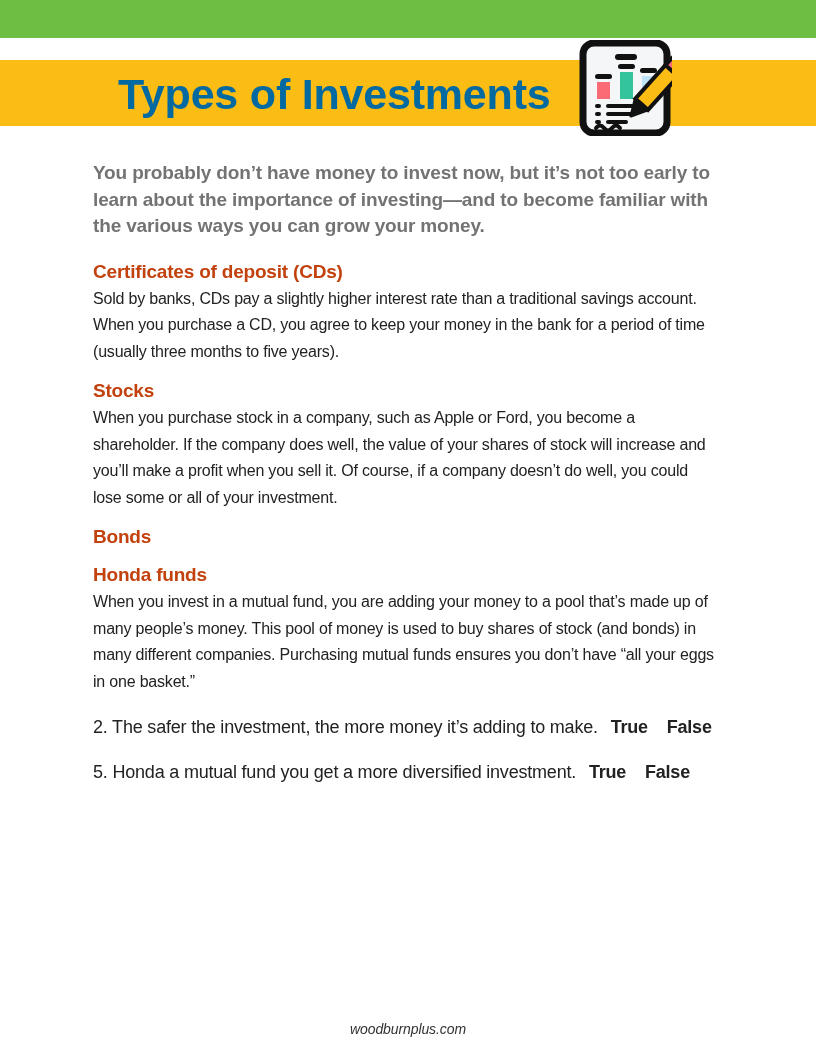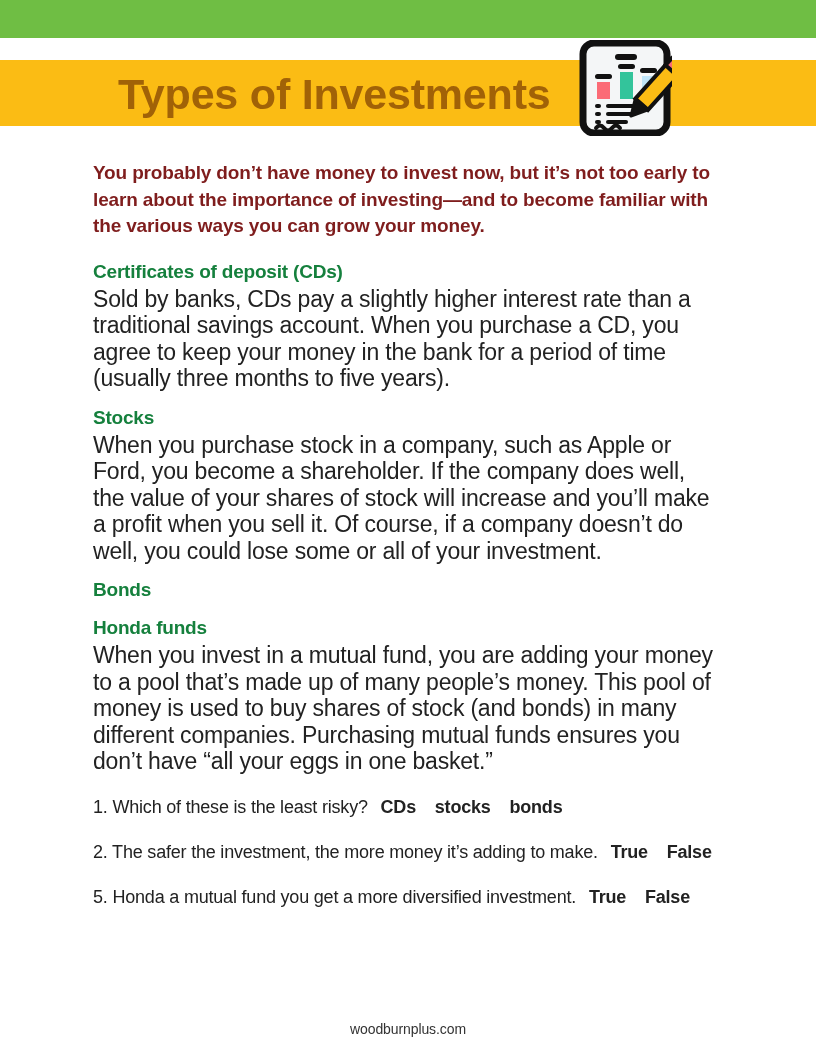--- a/index.html
+++ b/index.html
@@ -34,21 +34,21 @@
     background: #fbbc14;
   }
 
   .page-title {
     position: absolute;
     left: 118px;
     top: 68px;
     font-size: 43px;
     line-height: 52px;
     font-weight: bold;
-    color: #a16207;
+    color: #0369a1;
     letter-spacing: -0.2px;
     white-space: nowrap;
   }
 
   
   .header-icon {
     position: absolute;
     left: 578px;
     top: 40px;
     width: 94px;
@@ -60,38 +60,38 @@
     position: absolute;
     left: 93px;
     top: 160px;
     width: 626px;
   }
 
   .intro {
     font-size: 19px;
     line-height: 26.5px;
     font-weight: bold;
-    color: #7f1d1d;
+    color: #737373;
     margin: 0 0 20px 0;
     letter-spacing: -0.15px;
   }
 
   .section {
     margin-bottom: 14px;
   }
   .section-heading {
     font-size: 19px;
     line-height: 24px;
     font-weight: bold;
-    color: #15803d;
+    color: #c2410c;
     margin: 0 0 2px 0;
     letter-spacing: -0.2px;
   }
   .section-body {
-    font-size: 23px;
+    font-size: 16px;
     line-height: 26.5px;
     color: #222222;
     margin: 0;
     letter-spacing: -0.2px;
   }
 
   
   .quiz {
     margin-top: 20px;
   }
@@ -125,20 +125,21 @@
   
   .footer {
     position: absolute;
     left: 0;
     top: 1021px;
     width: 816px;
     text-align: center;
     font-size: 14px;
     color: #333333;
     letter-spacing: -0.1px;
+    font-style: italic;
   }
 </style>
 </head>
 <body>
 
 <div class="band-green"></div>
 <div class="band-yellow"></div>
 
 <div class="page-title">Types of Investments</div>
 
@@ -192,29 +193,20 @@
     <h2 class="section-heading">Bonds</h2>
   </div>
 
   <div class="section">
     <h2 class="section-heading">Honda funds</h2>
     <p class="section-body">When you invest in a mutual fund, you are adding your money to a pool that’s made up of many people’s money. This pool of money is used to buy shares of stock (and bonds) in many different companies. Purchasing mutual funds ensures you don’t have “all your eggs in one basket.”</p>
   </div>
 
   <div class="quiz">
 
-    <div class="quiz-item">
-      <span class="quiz-num">1.</span>
-      <span class="quiz-text">Which of these is the least risky?</span>
-      <span class="quiz-options">
-        <span class="quiz-option">CDs</span>
-        <span class="quiz-option">stocks</span>
-        <span class="quiz-option">bonds</span>
-      </span>
-    </div>
 
     <div class="quiz-item">
       <span class="quiz-num">2.</span>
       <span class="quiz-text">The safer the investment, the more money it’s adding to make.</span>
       <span class="quiz-options">
         <span class="quiz-option">True</span>
         <span class="quiz-option">False</span>
       </span>
     </div>
 

